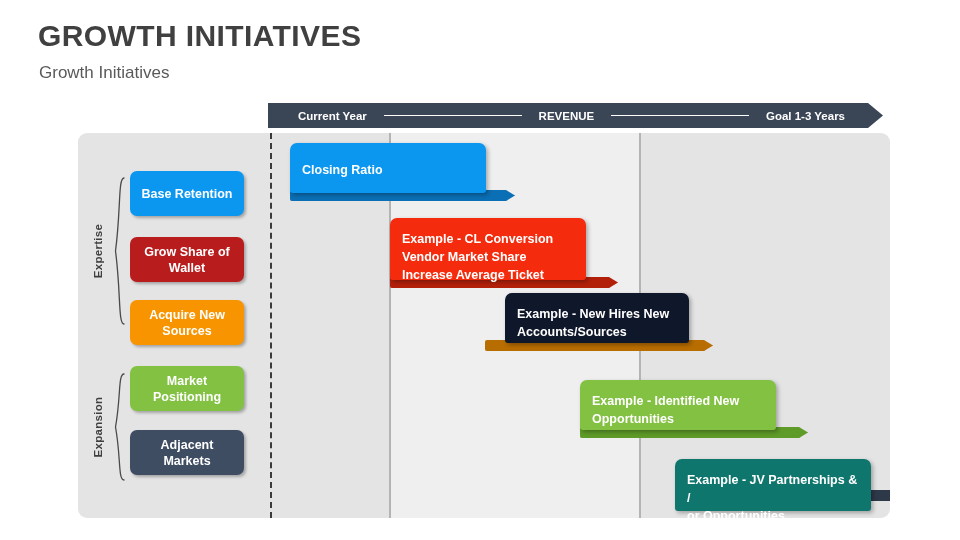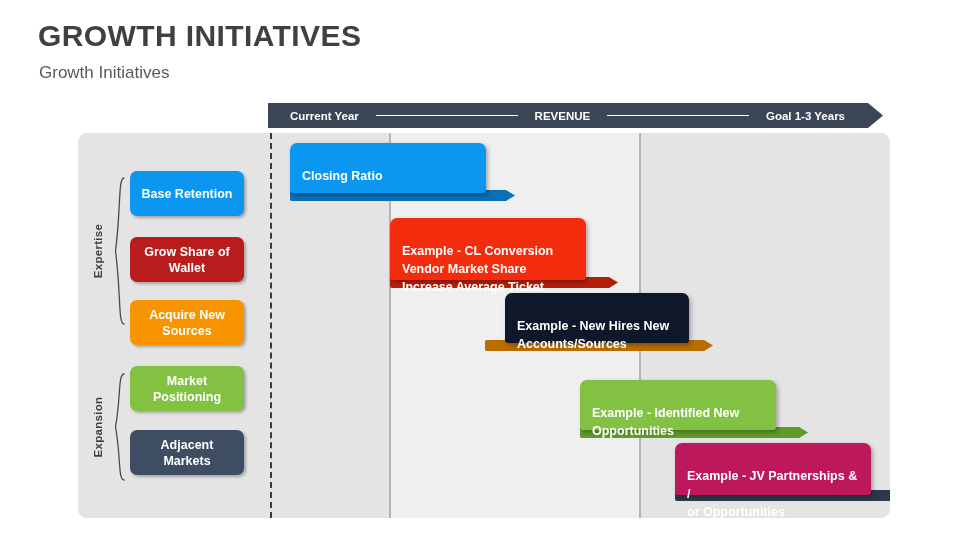--- a/index.html
+++ b/index.html
@@ -50,21 +50,21 @@
     position: absolute;
     inset: 0;
     background: #3a4556;
     clip-path: polygon(0 0, calc(100% - 15px) 0, 100% 50%, calc(100% - 15px) 100%, 0 100%);
   }
   .banner-row {
     position: absolute;
     inset: 0;
     display: flex;
     align-items: center;
-    padding-left: 22px;
+    padding-left: 30px;
     padding-right: 38px;
     box-sizing: border-box;
   }
   .banner-label {
     color: #ffffff;
     font-size: 11.5px;
     font-weight: bold;
     white-space: nowrap;
     flex: 0 0 auto;
   }
@@ -157,21 +157,21 @@
   .arrow-card {
     position: absolute;
     left: 0;
     top: 0;
     border-radius: 7px 7px 3px 3px;
     box-sizing: border-box;
     color: #ffffff;
     font-size: 12.5px;
     font-weight: bold;
     line-height: 18px;
-    padding: 24px 10px 8px 12px;
+    padding: 12px 10px 8px 12px;
     box-shadow: 2px 2px 4px rgba(0,0,0,0.30);
   }
   .arrow-bar {
     position: absolute;
     height: 11px;
     box-shadow: 1px 2px 3px rgba(0,0,0,0.30);
   }
 </style>
 </head>
 <body>
@@ -240,19 +240,19 @@
       </div>
       <div class="arrow-row" style="left: 0px; top: 12px; width: 100%; height: 100%; border-radius: 28px;">
         <div class="arrow-bar" style="left: 502px; top: 282px; width: 228px; background: rgb(95, 155, 40); clip-path: polygon(0px 0px, calc(100% - 9px) 0px, 100% 50%, calc(100% - 9px) 100%, 0px 100%); border-radius: 2px;"></div>
         <div class="arrow-card" style="left: 502px; top: 235px; width: 196px; height: 50px; background: rgb(131, 193, 67);">
           <div>Example - Identified New</div>
           <div>Opportunities</div>
         </div>
       </div>
       <div class="arrow-row" style="left: 0px; top: 0px; width: 100%; height: 100%;">
         <div class="arrow-bar" style="left: 597px; top: 357px; width: 228px; background: rgb(45, 56, 73); clip-path: polygon(0px 0px, calc(100% - 9px) 0px, 100% 50%, calc(100% - 9px) 100%, 0px 100%); border-radius: 2px;"></div>
-        <div class="arrow-card" style="left: 597px; top: 310px; width: 196px; height: 52px; background: #be185d;">
+        <div class="arrow-card" style="left: 597px; top: 326px; width: 196px; height: 52px; background: #0f766e;">
           <div>Example - JV Partnerships &amp; /</div>
           <div>or Opportunities</div>
         </div>
       </div>
     </div>
 </div>
 
 </body></html>

